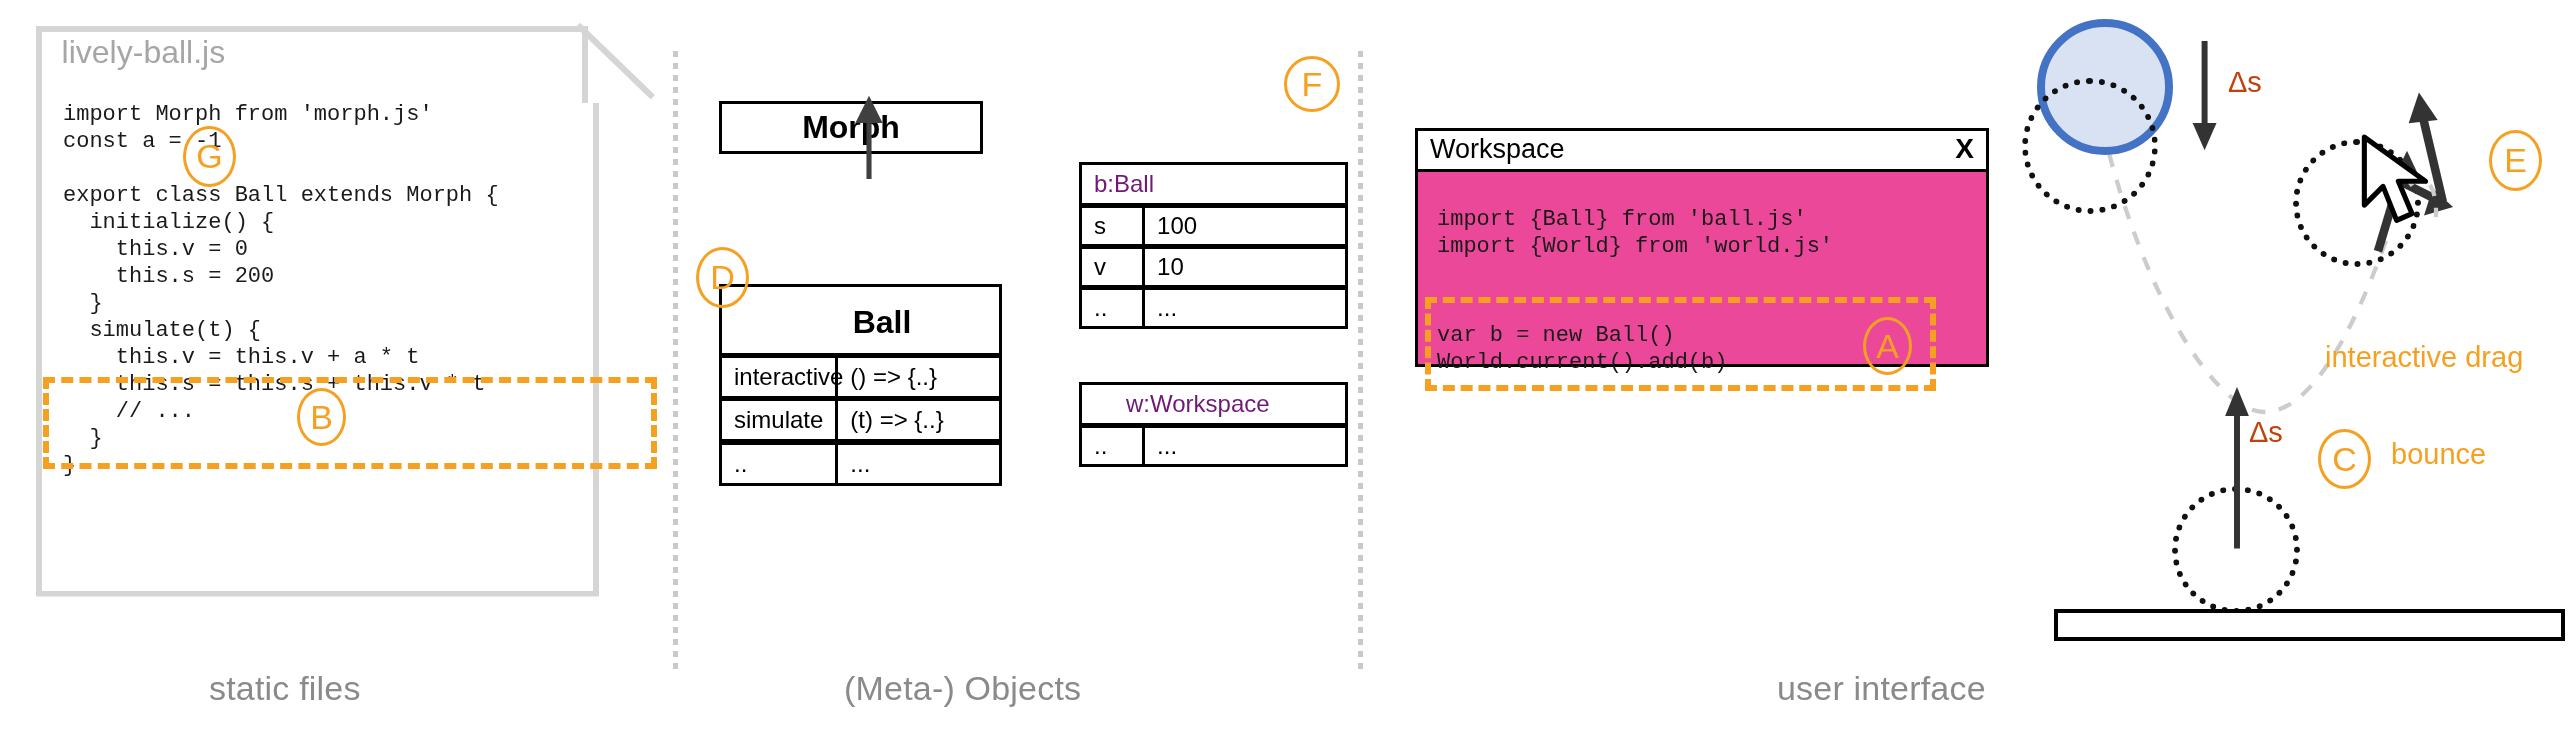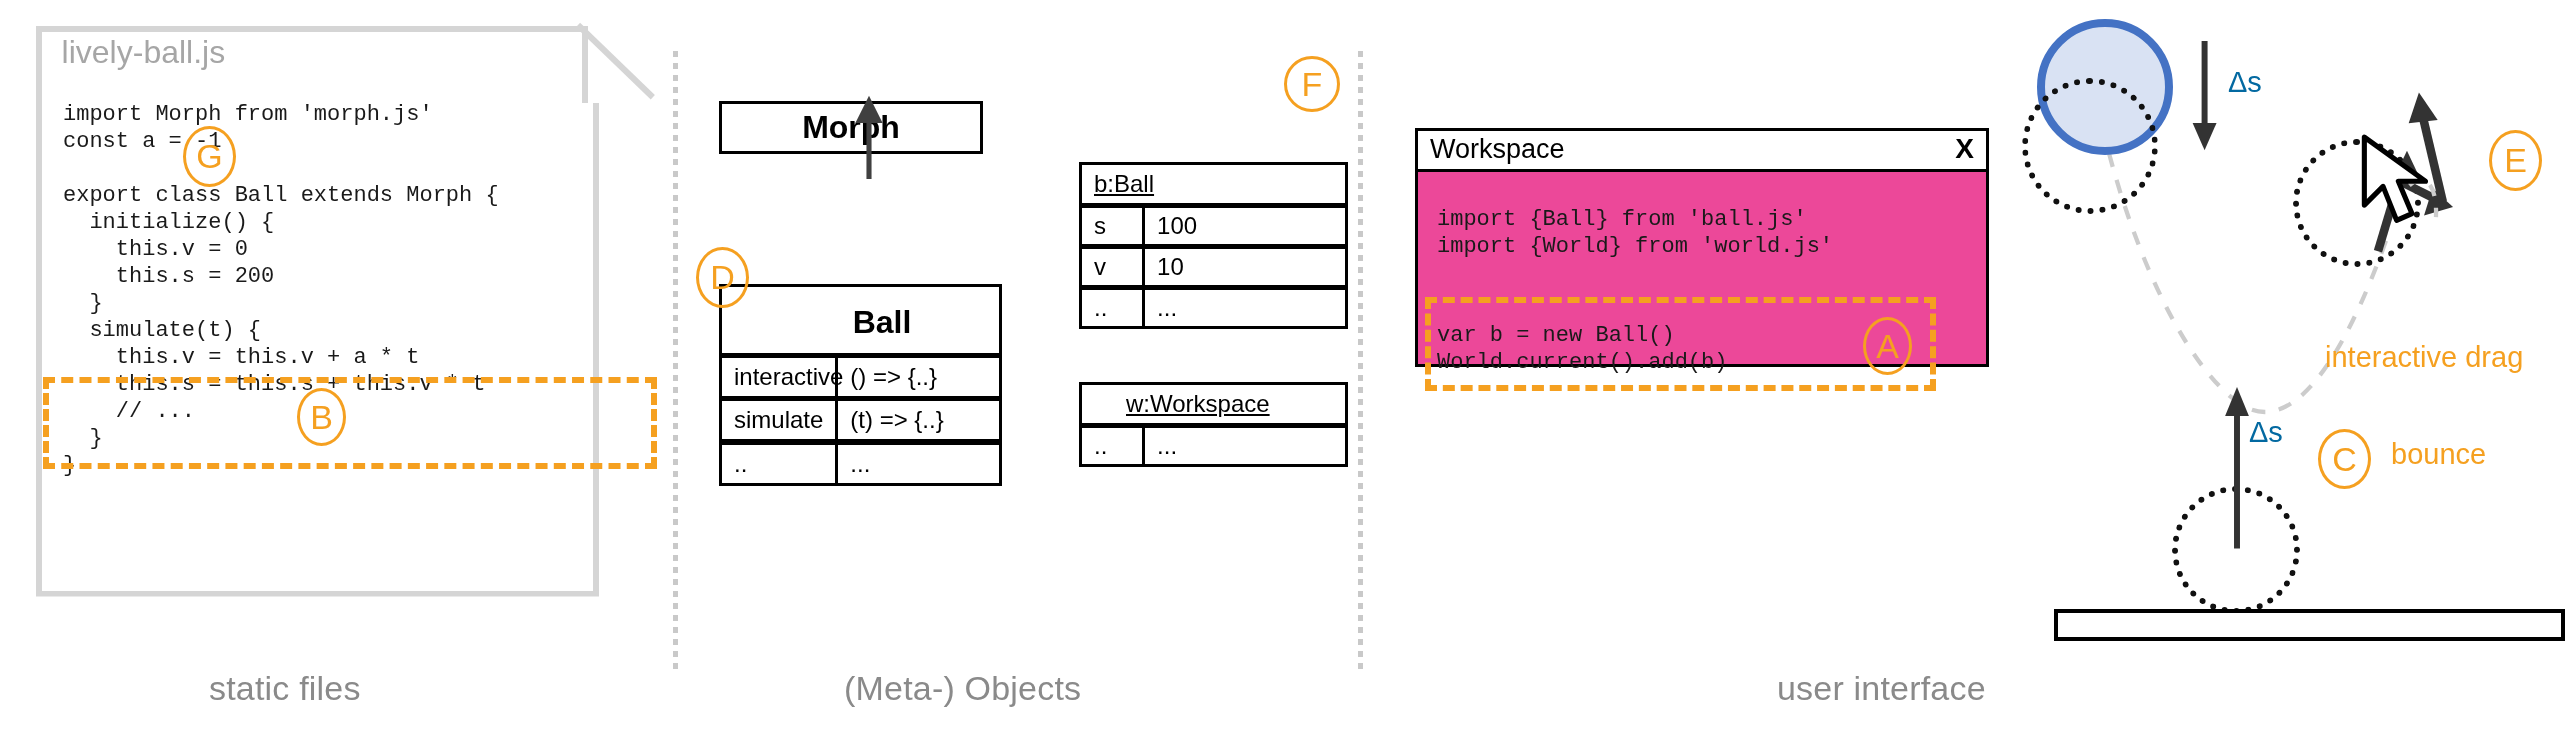--- a/index.html
+++ b/index.html
@@ -141,22 +141,21 @@
     align-items: center;
     padding-left: 12px;
     box-sizing: border-box;
   }
   .uml-cell.left { width: 42%; border-right: 3px solid #000000; }
   .uml-cell.right { width: 58%; }
 
   
   .obj-title {
     font-size: 24px;
-    color: #000000;
-    text-decoration: underline;
+    color: #701a75;
     padding: 8.5px 0 8.5px 12px;
     font-family: "Liberation Sans", sans-serif;
   }
 
   
   #inherit-arrow { position: absolute; left: 852px; top: 94px; }
 
   
   #workspace-window {
     position: absolute;
@@ -218,21 +217,21 @@
 
   .scene-label {
     position: absolute;
     color: #F5A020;
     font-size: 29px;
     font-family: "Liberation Sans", sans-serif;
     white-space: nowrap;
   }
   .delta-label {
     position: absolute;
-    color: #0369a1;
+    color: #c2410c;
     font-size: 29px;
     font-family: "Liberation Sans", sans-serif;
   }
   .ghost-ball {
     position: absolute;
     border: 6px dotted #111111;
     border-radius: 50%;
     box-sizing: border-box;
   }
   #ball-solid {

